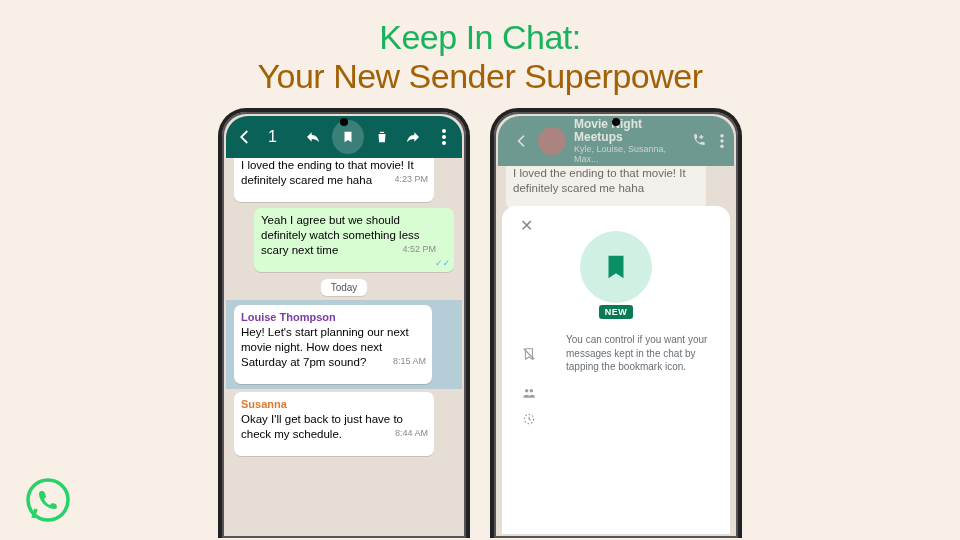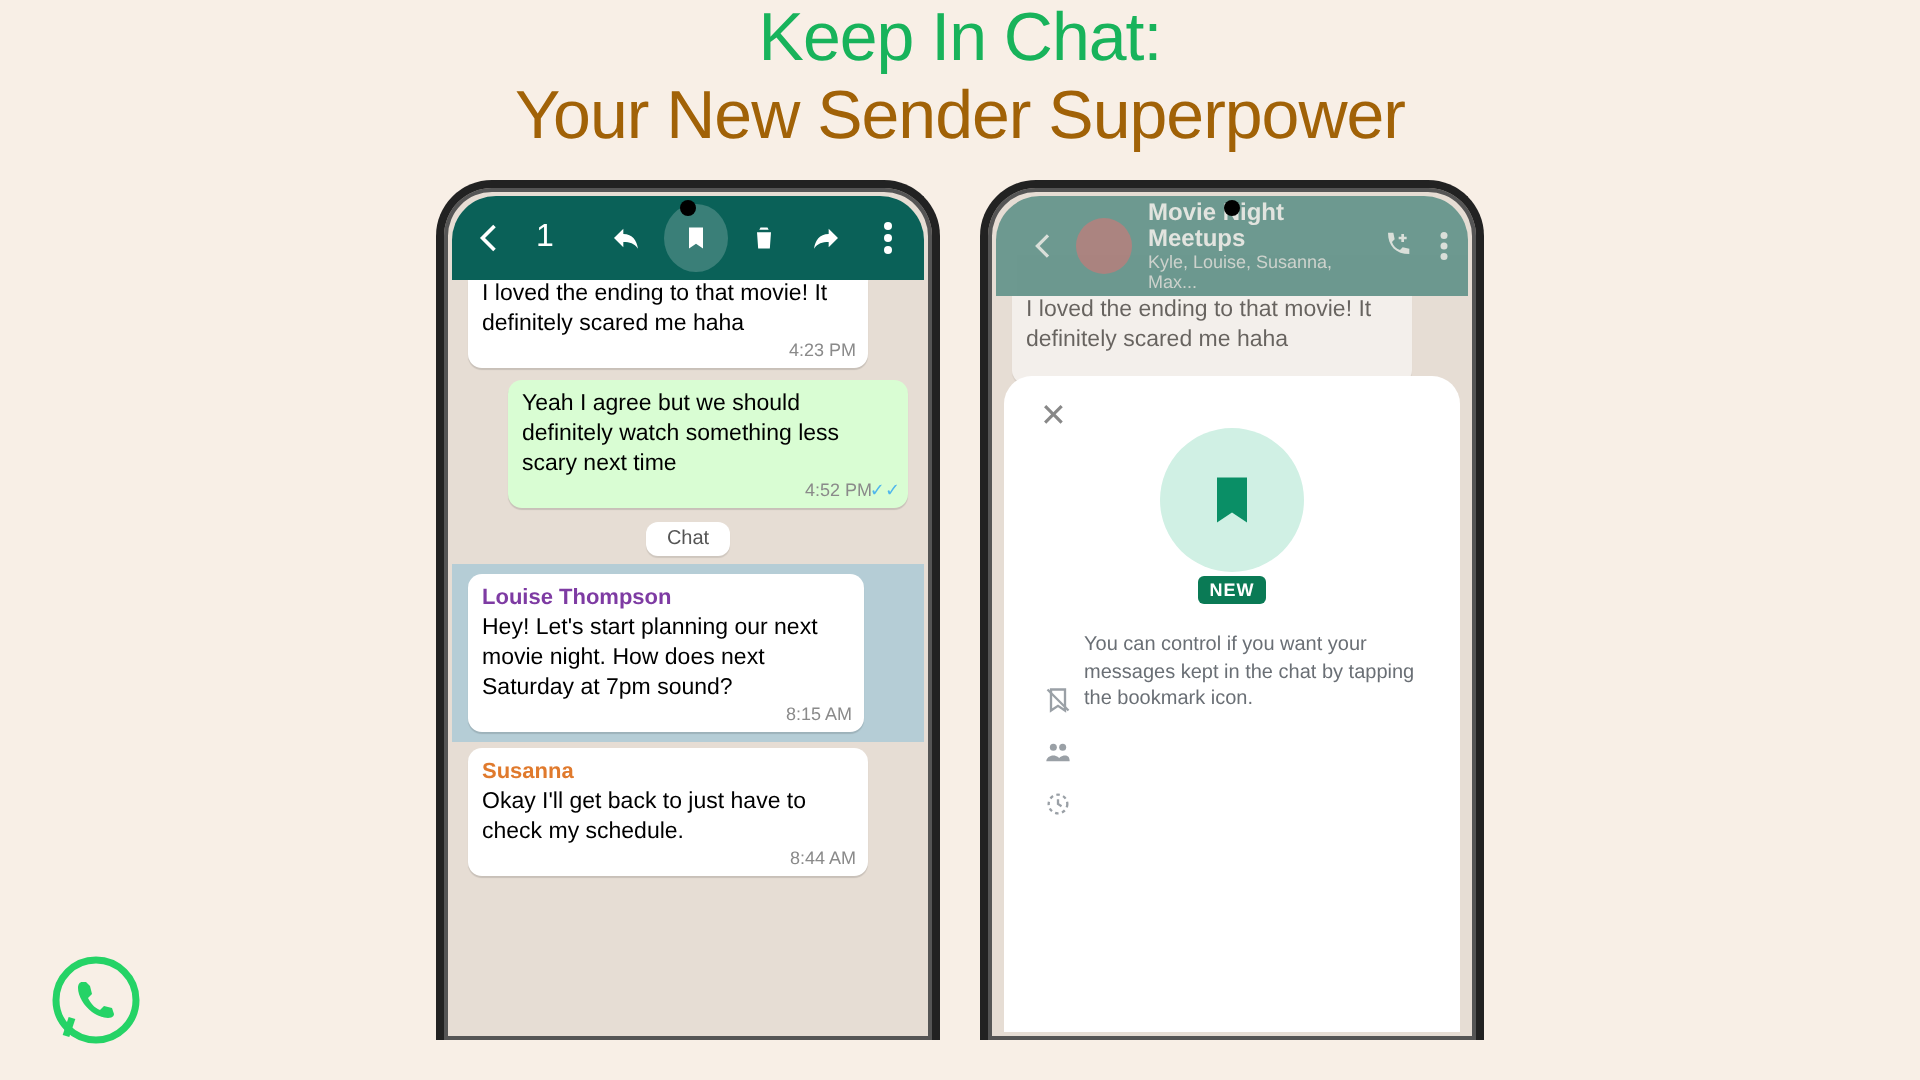--- a/index.html
+++ b/index.html
@@ -2,21 +2,21 @@
 <html><head>
 <meta charset="utf-8">
 <style>
   * { box-sizing: border-box; margin: 0; padding: 0; }
   body {
     width: 960px; height: 540px;
     background: #f8efe6;
     font-family: -apple-system, BlinkMacSystemFont, "Segoe UI", Helvetica, Arial, sans-serif;
     position: relative; overflow: hidden;
   }
-  .heading { text-align: center; }
+  .heading { text-align: center; padding-top: 18px; }
   .heading .line1 { font-size: 34px; font-weight: 400; color: #18b35b; letter-spacing: -0.5px; }
   .heading .line2 { font-size: 34px; font-weight: 400; color: #a16207; letter-spacing: -0.5px; }
   .phones { display: flex; justify-content: center; gap: 20px; margin-top: 12px; }
   .phone {
     width: 252px; height: 430px;
     border: 4px solid #222; border-bottom: none;
     border-radius: 28px 28px 0 0;
     background: #e6ddd4;
     overflow: hidden; position: relative;
     box-shadow: inset 0 0 0 2px #555;
@@ -41,21 +41,21 @@
     max-width: 200px; border-radius: 7px; padding: 5px 7px 14px 7px;
     font-size: 11.5px; line-height: 1.3; position: relative;
     margin: 3px 8px;
     box-shadow: 0 1px 0.5px rgba(0,0,0,0.13);
   }
   .bubble-in { background:#fff; align-self:flex-start; }
   .bubble-out { background:#d9fdd3; align-self:flex-end; }
   .msgs { display:flex; flex-direction:column; padding-top:0; }
   .bubble-in.cut, .bubble-out.cut { border-top-left-radius:0; border-top-right-radius:0; margin-top:0; padding-top:0; }
   .bubble-in .time, .bubble-out .time {
-    position:absolute; bottom:2px; right:6px; font-size:9px; color:#8a8a8a;
+    position:absolute; bottom:16px; right:6px; font-size:9px; color:#8a8a8a;
   }
   .bubble-out .time { right: 18px; }
   .ticks { position:absolute; bottom:2px; right:4px; font-size:9px; color:#4fb6ec; }
   .sender { font-size:11px; font-weight:600; margin-bottom:1px; }
   .s-purple{color:#7e3ba3;} .s-orange{color:#e07a2d;} .s-red{color:#c23b3b;}
   .date-chip {
     align-self:center; background:#fff; font-size:10px; color:#555;
     padding:3px 10px; border-radius:6px; margin:4px 0;
     box-shadow: 0 1px 0.5px rgba(0,0,0,0.1);
   }
@@ -79,21 +79,21 @@
     position:absolute; left:4px; right:4px; bottom:0; top:90px;
     background:#fff; border-radius:14px 14px 0 0;
     padding: 10px 18px 0 18px;
     display:flex; flex-direction:column; align-items:center;
   }
   .sheet .close { align-self:flex-start; color:#888; font-size:16px; }
   .sheet .big-circle { width:72px; height:72px; border-radius:50%; background:#d0f0e4; display:flex; align-items:center; justify-content:center; margin-top:-4px;}
   .new-pill { background:#0a7a55; color:#fff; font-size:9px; font-weight:700; padding:2px 6px; border-radius:3px; margin-top:2px; letter-spacing:0.5px;}
   .sheet h3 { font-size:13px; font-weight:700; text-align:center; color:#111; margin-top:8px; line-height:1.3; padding:0 6px;}
   .info-list { margin-top:14px; width:100%; display:flex; flex-direction:column; gap:11px; }
-  .info-row { display:flex; gap:4px; align-items:flex-end; }
+  .info-row { display:flex; gap:28px; align-items:center; }
   .info-row .ricn { width:18px; flex-shrink:0; color:#9aa0a6; display:flex; justify-content:center; padding-top:1px;}
   .info-row .txt { font-size:10px; color:#6a6f75; line-height:1.35; }
   
   .wa-logo { position:absolute; left:26px; bottom:18px; width:44px; height:44px; }
   svg { display:block; }
 </style>
 </head>
 <body>
 
 <div class="heading">
@@ -145,21 +145,21 @@
       <div class="msgs">
         <div class="bubble-in cut">
           <span>I loved the ending to that movie! It definitely scared me haha</span>
           <span class="time">4:23 PM</span>
         </div>
         <div class="bubble-out">
           <span>Yeah I agree but we should definitely watch something less scary next time</span>
           <span class="time">4:52 PM</span>
           <span class="ticks">✓✓</span>
         </div>
-        <div class="date-chip">Chat</div>
+        <div class="date-chip">Today</div>
         <div class="selected-row">
           <div class="bubble-in">
             <div class="sender s-purple">Louise Thompson</div>
             <span>Hey! Let's start planning our next movie night. How does next Saturday at 7pm sound?</span>
             <span class="time">8:15 AM</span>
           </div>
         </div>
         <div class="bubble-in">
           <div class="sender s-orange">Susanna</div>
           <span>Okay I'll get back to just have to check my schedule.</span>

